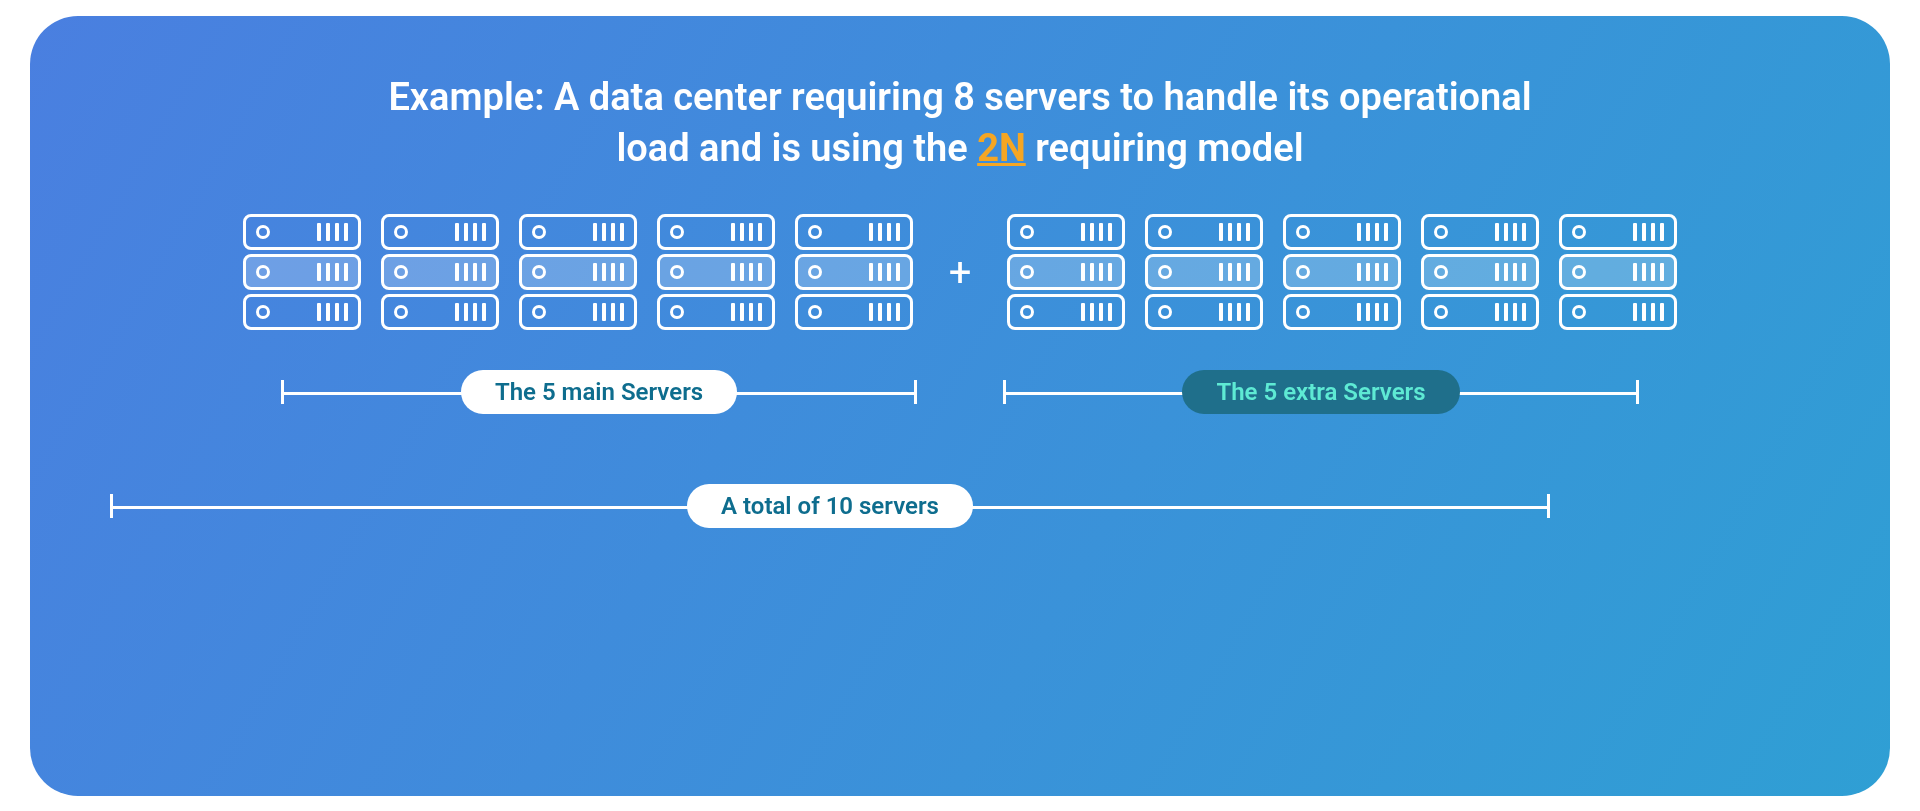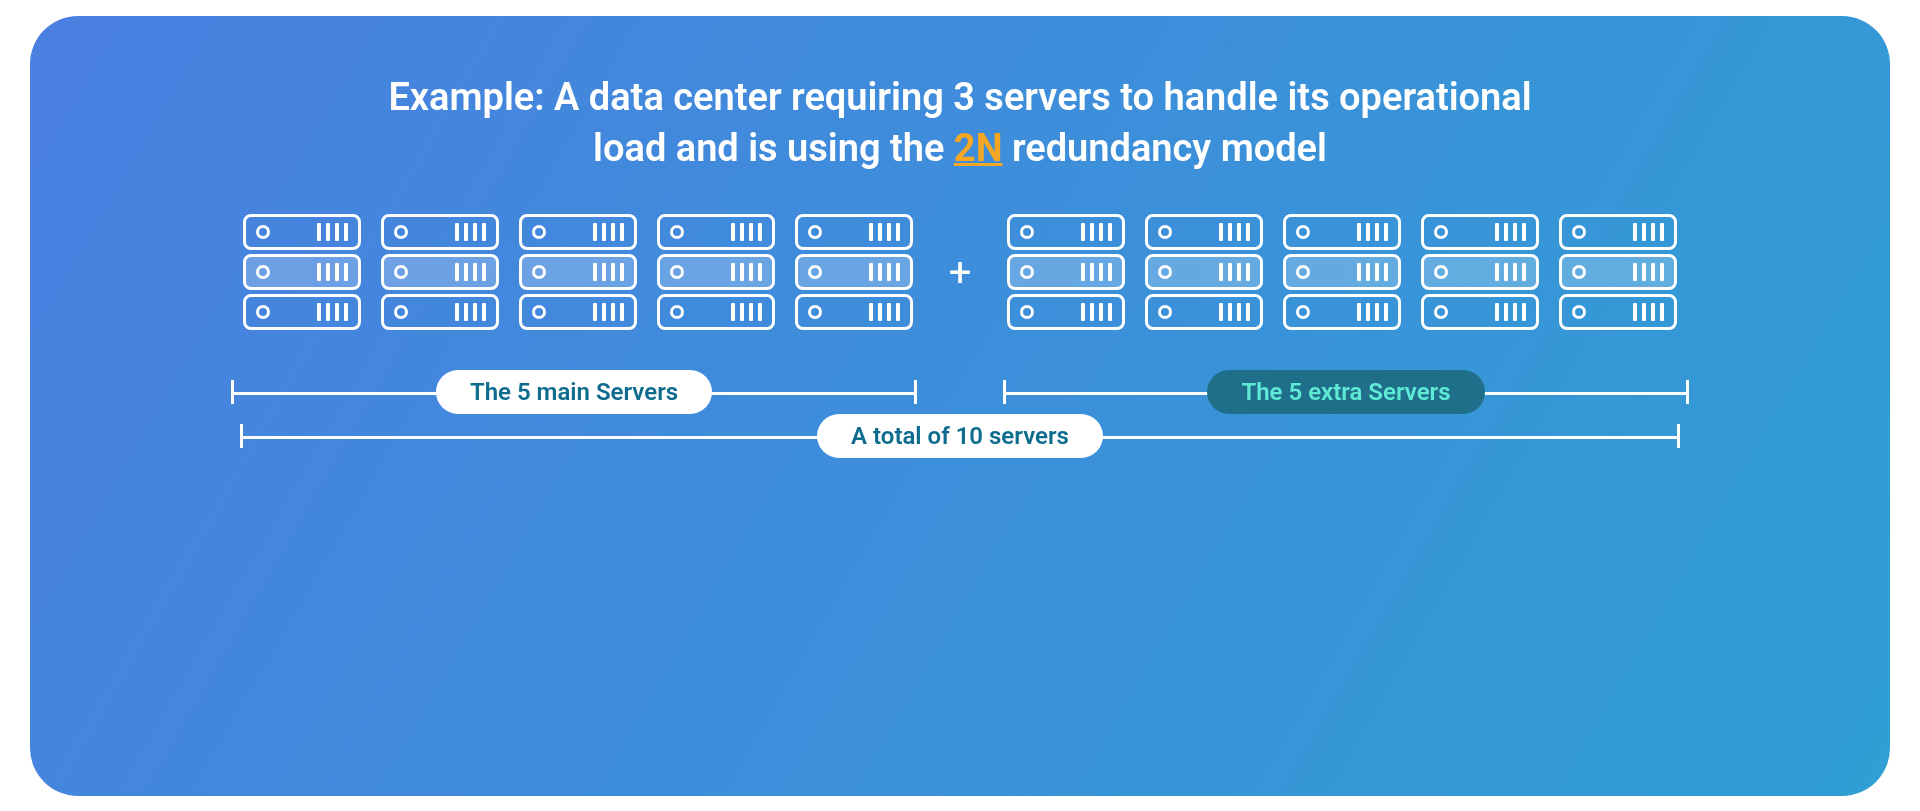--- a/index.html
+++ b/index.html
@@ -80,21 +80,21 @@
     width: 4px; height: 18px; background: #fff; border-radius: 1px;
   }
   .bracket-row {
     display: flex;
     justify-content: center;
     gap: 86px;
     margin-top: 40px;
   }
   .bracket {
     position: relative;
-    width: 686px;
+    width: 636px;
     height: 44px;
     display:flex;
     align-items:center;
     justify-content:center;
   }
   .bracket .line {
     position:absolute;
     left:0; right:0; top:50%;
     height:3px; background:#fff;
   }
@@ -107,40 +107,41 @@
     position:relative;
     z-index:2;
     padding: 8px 34px;
     border-radius: 999px;
     font-size: 24px;
     font-weight: 600;
   }
   .pill.light { background:#fff; color:#0e6d8e; }
   .pill.dark  { background:#1f6f8b; color:#5eead4; }
   .total-row {
+    margin-top: 70px;
     display:flex;
-    justify-content:center;
+    justify-content:flex-start;
   }
   .total-bracket {
     position:relative;
     width: 1440px;
     height:44px;
     display:flex; align-items:center; justify-content:center;
   }
   .total-bracket .line{position:absolute;left:0;right:0;top:50%;height:3px;background:#fff}
   .total-bracket .tick-l,.total-bracket .tick-r{position:absolute;top:calc(50% - 12px);width:3px;height:24px;background:#fff}
   .total-bracket .tick-l{left:0}.total-bracket .tick-r{right:0}
 </style>
 </head>
 <body>
 
 <div class="card">
 
   <div class="title">
-    <span>Example: A data center requiring 3 servers to handle its operational load and is using the </span><span class="accent">2N</span><span> redundancy model</span>
+    <span>Example: A data center requiring 8 servers to handle its operational load and is using the </span><span class="accent">2N</span><span> requiring model</span>
   </div>
 
   <div class="row">
     <div class="group" id="group-main">
         <div class="server">
           <div class="unit">
             <div class="dot"></div>
             <div class="bars">
               <span></span>
               <span></span>

